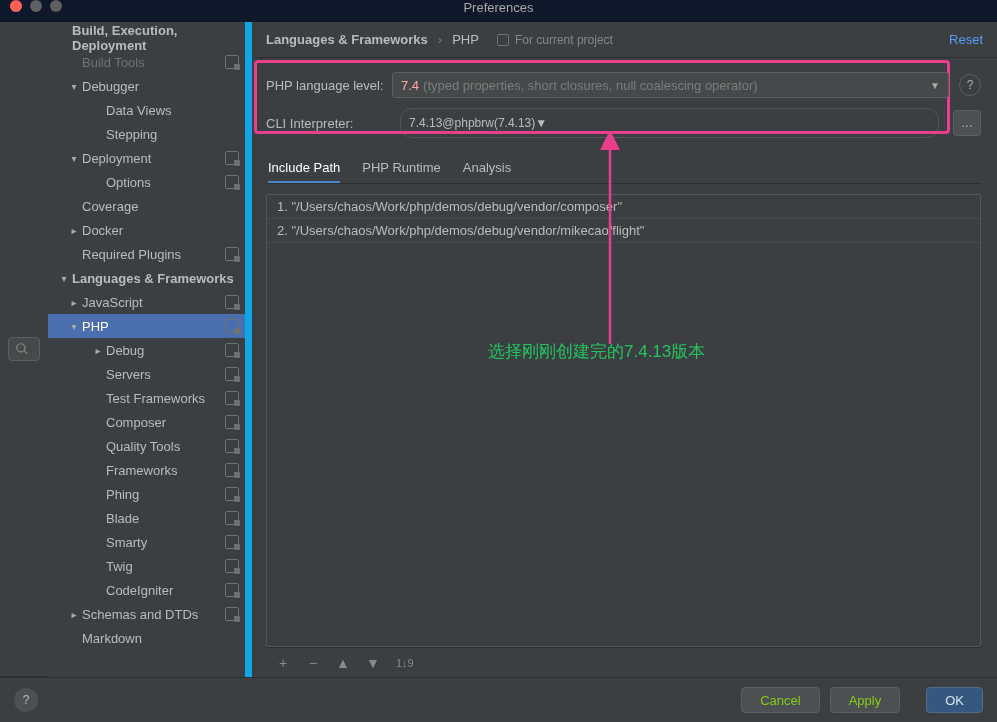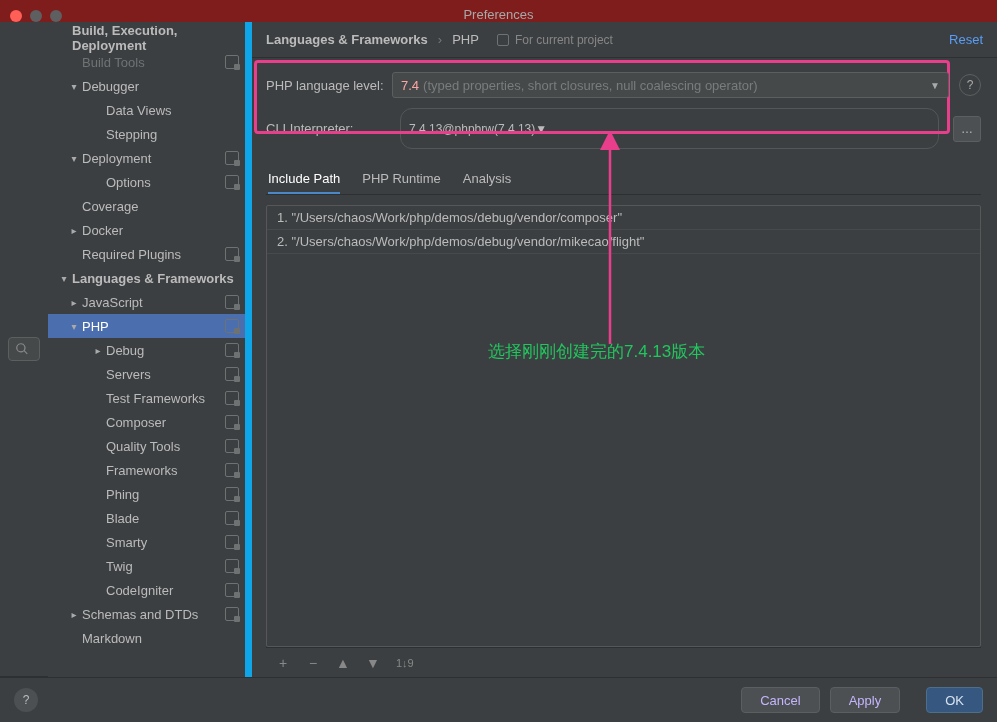--- a/index.html
+++ b/index.html
@@ -8,23 +8,23 @@
     font-size: 12px;
     background: #3c3f41;
     color: #bbbbbb;
     width: 997px;
     height: 722px;
     overflow: hidden;
     position: relative;
   }
   .titlebar {
     height: 22px;
-    background: #7f1d1d;
+    background: #0f172a;
     display: flex;
-    align-items: flex-end;
+    align-items: flex-start;
     position: relative;
   }
   .traffic-lights { display: flex; gap: 8px; padding-left: 10px; }
   .dot { width: 12px; height: 12px; border-radius: 6px; }
   .dot.red { background: #ff5f57; }
   .dot.gray { background: #5d5f60; }
   .title { position: absolute; left: 0; right: 0; text-align: center; color: #a8a8a8; font-size: 13px; }
   .main { display: flex; height: 655px; }
   .sidebar {
     width: 252px;
@@ -105,21 +105,21 @@
     display: flex; align-items: center; justify-content: center;
     margin-left: 10px; cursor: pointer; font-size: 12px;
   }
   .cli-row .ellipsis-btn {
     width: 28px; height: 26px; display: flex; align-items: center; justify-content: center;
     border: 1px solid #5b5f60; border-radius: 3px; margin-left: 6px; color: #bbb;
     cursor: pointer; background: #4c5052;
   }
   .cli-select-wrap { flex: 1; padding: 0 8px; }
   .cli-select {
-    height: 41px; background: #3c3f41; border: 1px solid #545658;
+    height: 30px; background: #3c3f41; border: 1px solid #545658;
     border-radius: 12px; display: flex; align-items: center; padding: 0 8px;
     cursor: pointer;
   }
   .tabs { display: flex; gap: 22px; border-bottom: 1px solid #2d2f30; margin-top: 6px; padding: 0 2px; }
   .tab { padding: 6px 0; color: #bbb; font-size: 13px; cursor: pointer; }
   .tab.active { color: #fff; border-bottom: 2px solid #4a88c7; }
   .list-area {
     flex: 1; margin-top: 10px; border: 1px solid #555758;
     background: #3c3f41; display: flex; flex-direction: column;
     border-radius: 2px;
@@ -151,21 +151,21 @@
   }
   .footer-help {
     width: 24px; height: 24px; border-radius: 12px;
     background: #4c5052; color: #bbb;
     display: flex; align-items: center; justify-content: center;
     cursor: pointer;
   }
   .footer-spacer { flex: 1; }
   .btn {
     height: 26px; padding: 0 18px; border-radius: 4px;
-    border: 1px solid #5b5f60; background: #4c5052; color: #c4b5fd;
+    border: 1px solid #5b5f60; background: #4c5052; color: #84cc16;
     display: flex; align-items: center; cursor: pointer;
     margin-left: 10px; font-size: 13px;
   }
   .btn.primary { background: #365880; border-color: #4c708c; color: #d8e4f0; margin-left: 26px; }
 </style>
 </head>
 <body>
 
 <div class="titlebar">
   <div class="traffic-lights">

